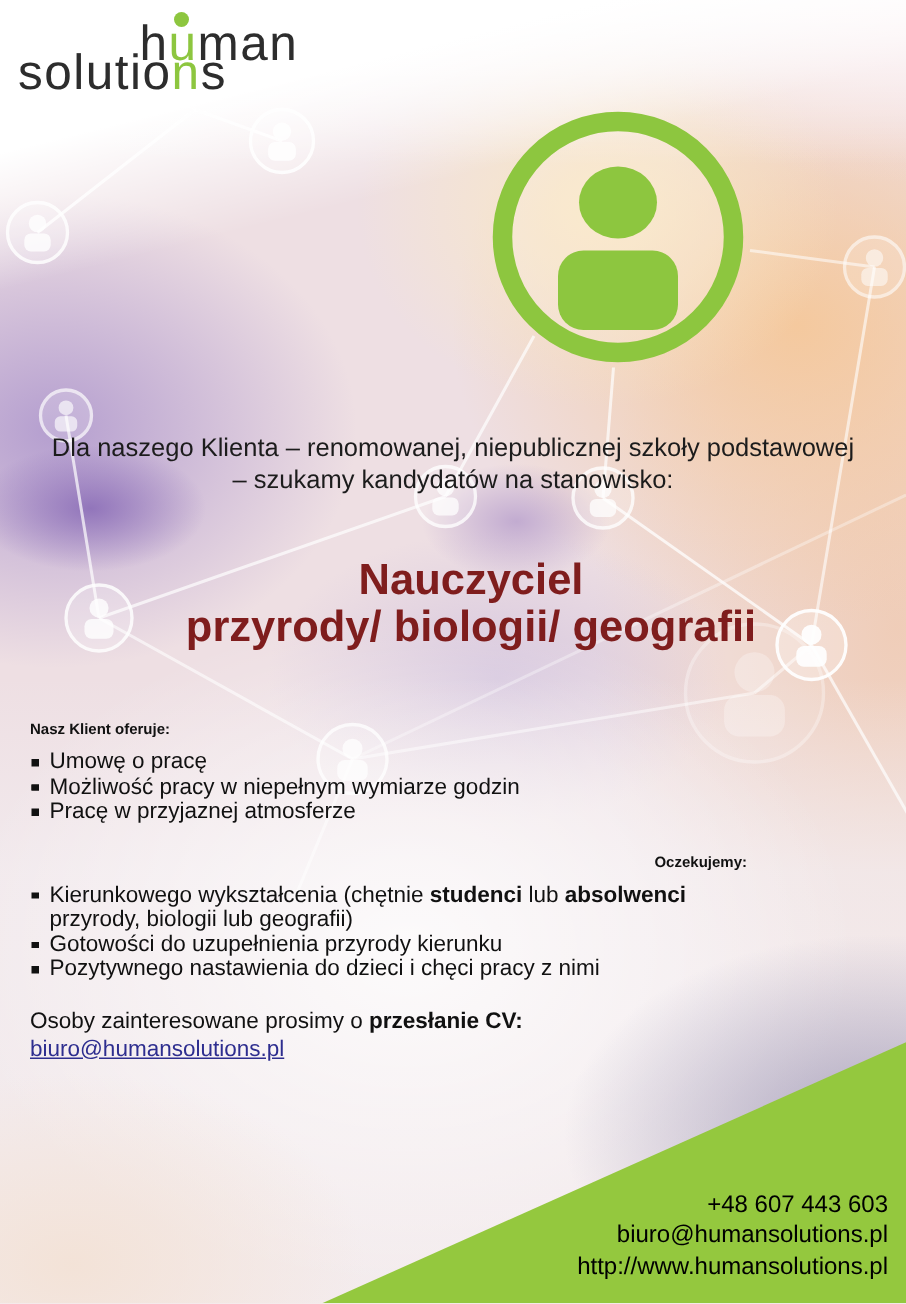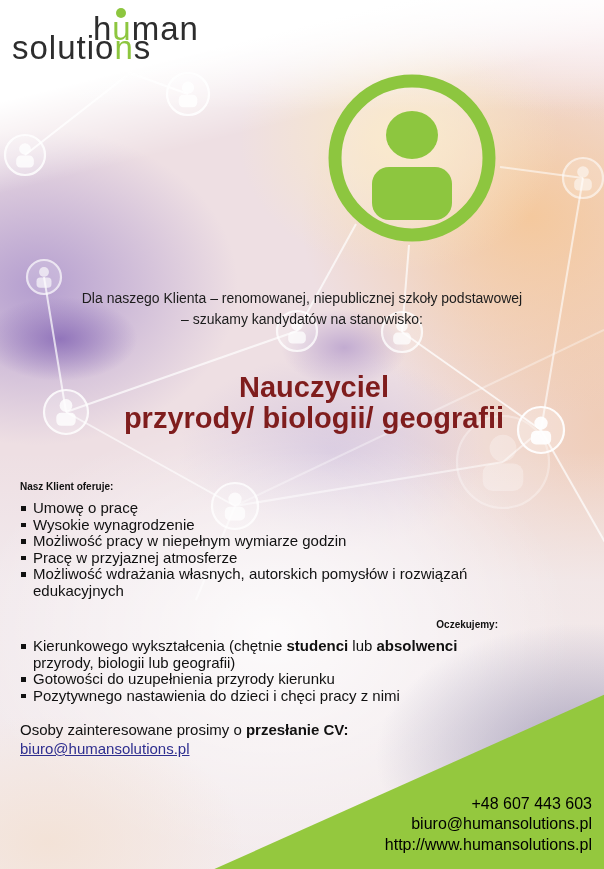--- a/index.html
+++ b/index.html
@@ -47,21 +47,21 @@
   .logo .human{left:93px;top:12px;}
   .logo .solutions{left:12px;top:31px;}
   .logo .g{color:#8dc63f;}
   .logo-dot{position:absolute;left:116px;top:8px;width:10px;height:10px;border-radius:50%;background:#8dc63f;}
 
   
   svg.badge{position:absolute;left:325px;top:71px;}
 
   
   .intro{position:absolute;left:0;top:288px;width:604px;text-align:center;
-         font-size:14px;line-height:21px;color:#1c1c1c;}
+         font-size:17px;line-height:21px;color:#1c1c1c;}
   .title{position:absolute;left:0;top:360px;width:604px;margin:12px;text-align:center;
          font-size:29px;line-height:31px;font-weight:700;color:#7f1d1d;}
   .content{position:absolute;left:20px;top:478px;width:478px;color:#111;}
   .sec-h{font-size:10px;font-weight:700;line-height:18px;margin:0 0 4px 0;}
   .sec-h.mt{margin-top:17px;text-align:right;}
   ul.blist{list-style:none;margin:0;padding:0;}
   ul.blist li{position:relative;padding-left:13px;font-size:15px;line-height:16.5px;}
   ul.blist .blt{position:absolute;left:1px;top:6px;width:4.5px;height:4.5px;background:#111;}
   .bold{font-weight:700;}
   .cv{margin:16px 0 0 0;font-size:15px;line-height:19px;}
@@ -168,24 +168,23 @@
 
   <h1 class="title">
     <div>Nauczyciel</div>
     <div>przyrody/ biologii/ geografii</div>
   </h1>
 
   <div class="content">
     <div class="sec-h">Nasz Klient oferuje:</div>
     <ul class="blist">
         <li><span class="blt"></span><span><span>Umowę o pracę</span></span></li>
-        <li><span class="blt"></span><span><span>Wysokie wynagrodzenie</span></span></li>
+        <li><span class="blt"></span></li>
         <li><span class="blt"></span><span><span>Możliwość pracy w niepełnym wymiarze godzin</span></span></li>
         <li><span class="blt"></span><span><span>Pracę w przyjaznej atmosferze</span></span></li>
-        <li><span class="blt"></span><span><span>Możliwość wdrażania własnych, autorskich pomysłów i rozwiązań edukacyjnych</span></span></li>
       </ul>
 
     <div class="sec-h mt">Oczekujemy:</div>
     <ul class="blist">
         <li><span class="blt"></span><span><span>Kierunkowego wykształcenia (chętnie </span><span class="bold">studenci</span><span> lub </span><span class="bold">absolwenci</span><span> przyrody, biologii lub geografii)</span></span></li>
         <li><span class="blt"></span><span><span>Gotowości do uzupełnienia przyrody kierunku</span></span></li>
         <li><span class="blt"></span><span><span>Pozytywnego nastawienia do dzieci i chęci pracy z nimi</span></span></li>
       </ul>
 
     <p class="cv"><span>Osoby zainteresowane prosimy o </span><span class="bold">przesłanie CV:</span></p>

